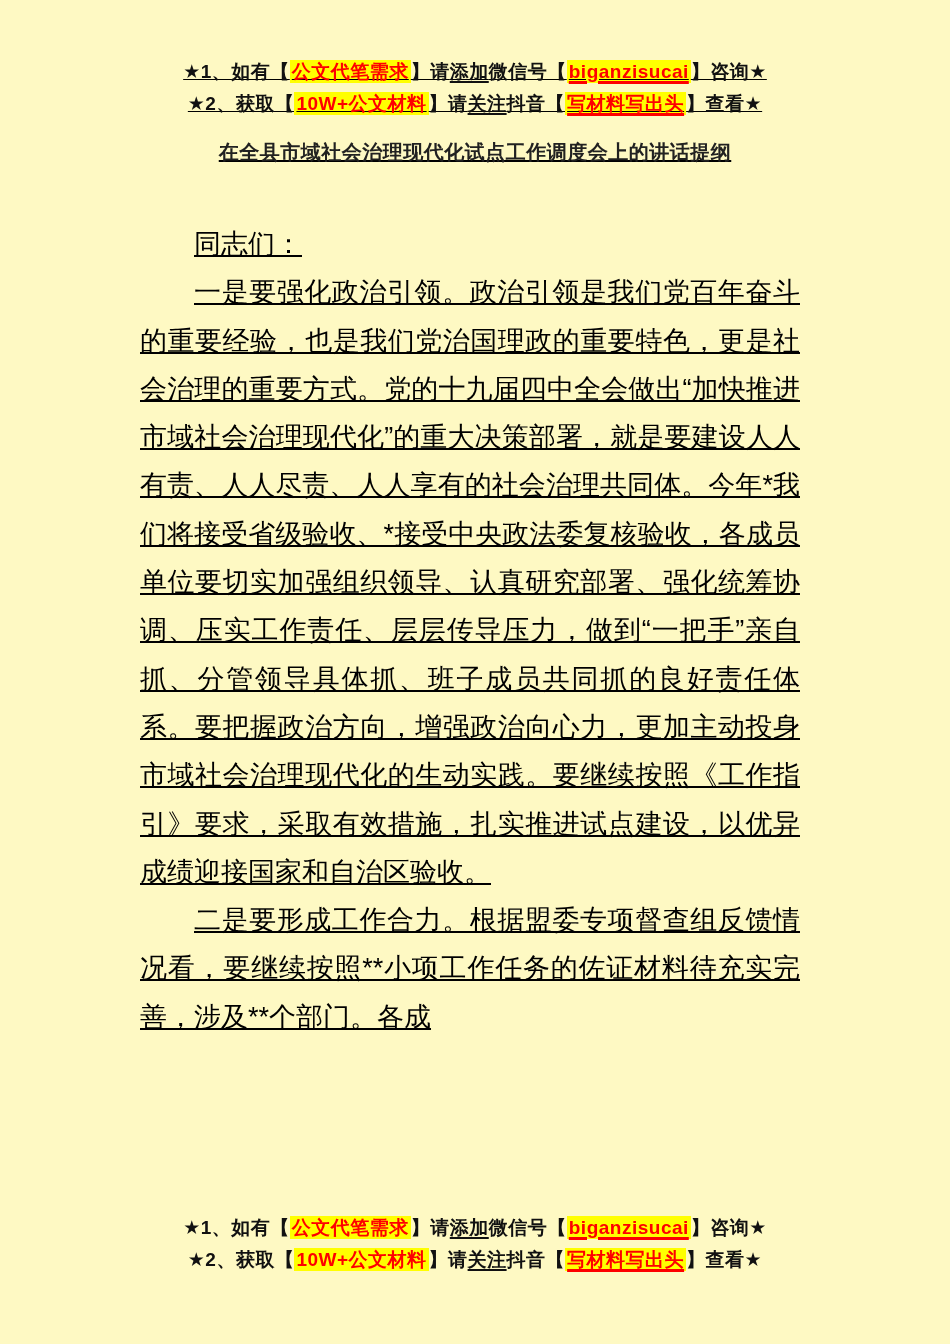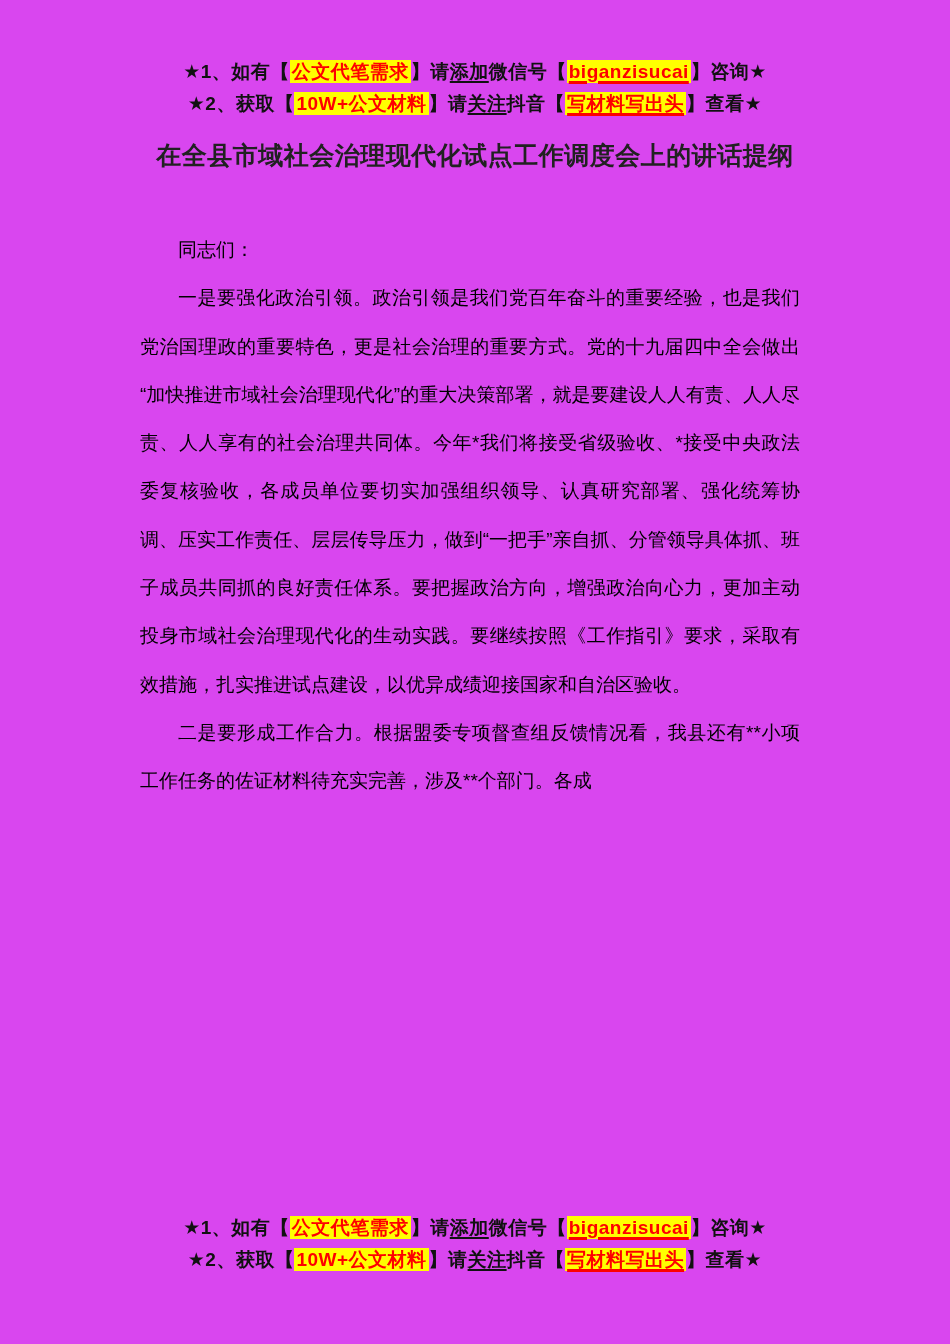--- a/index.html
+++ b/index.html
@@ -10,22 +10,23 @@
   body {
     width: 950px;
     height: 1344px;
     font-family: "Liberation Sans", "DejaVu Sans", sans-serif;
     color: #000000;
   }
   .page {
     position: relative;
     width: 950px;
     height: 1344px;
-    background: #d946ef;
+    background: #fef9c3;
     overflow: hidden;
+    text-decoration: underline;
   }
   
   .banner {
     text-align: center;
     font-weight: bold;
     font-size: 19px;
     line-height: 32px;
     color: #111111;
     letter-spacing: 0.5px;
     white-space: nowrap;
@@ -50,29 +51,29 @@
   .ul-red {
     text-decoration: underline;
     text-decoration-color: #fe0000;
     text-decoration-thickness: 2.5px;
     text-underline-offset: 3px;
   }
   
   .doc-title {
     margin-top: 19px;
     text-align: center;
-    font-size: 25px;
+    font-size: 20px;
     font-weight: bold;
     color: #212121;
     letter-spacing: 0.5px;
   }
   
   .doc-body {
     margin: 54px 150px 0 140px;
-    font-size: 19px;
+    font-size: 27px;
     line-height: 48.3px;
     text-align: justify;
     color: #000000;
   }
   .doc-body p {
     margin: 0;
     padding: 0;
     text-indent: 2em;
   }
 </style>
@@ -88,21 +89,21 @@
     <div class="banner-line">
       <span>★2、获取【</span><span class="hl red">10W+公文材料</span><span>】请</span><span class="ul-black">关注</span><span>抖音【</span><span class="hl red ul-red">写材料写出头</span><span>】查看★</span>
     </div>
   </div>
 
   <h1 class="doc-title">在全县市域社会治理现代化试点工作调度会上的讲话提纲</h1>
 
   <div class="doc-body">
     <p>同志们：</p>
     <p>一是要强化政治引领。政治引领是我们党百年奋斗的重要经验，也是我们党治国理政的重要特色，更是社会治理的重要方式。党的十九届四中全会做出“加快推进市域社会治理现代化”的重大决策部署，就是要建设人人有责、人人尽责、人人享有的社会治理共同体。今年*我们将接受省级验收、*接受中央政法委复核验收，各成员单位要切实加强组织领导、认真研究部署、强化统筹协调、压实工作责任、层层传导压力，做到“一把手”亲自抓、分管领导具体抓、班子成员共同抓的良好责任体系。要把握政治方向，增强政治向心力，更加主动投身市域社会治理现代化的生动实践。要继续按照《工作指引》要求，采取有效措施，扎实推进试点建设，以优异成绩迎接国家和自治区验收。</p>
-    <p>二是要形成工作合力。根据盟委专项督查组反馈情况看，我县还有**小项工作任务的佐证材料待充实完善，涉及**个部门。各成</p>
+    <p>二是要形成工作合力。根据盟委专项督查组反馈情况看，要继续按照**小项工作任务的佐证材料待充实完善，涉及**个部门。各成</p>
   </div>
 
   <div class="banner banner-bottom">
     <div class="banner-line">
       <span>★1、如有【</span><span class="hl red">公文代笔需求</span><span>】请</span><span class="ul-black">添加</span><span>微信号【</span><span class="hl red ul-red">biganzisucai</span><span>】咨询★</span>
     </div>
     <div class="banner-line">
       <span>★2、获取【</span><span class="hl red">10W+公文材料</span><span>】请</span><span class="ul-black">关注</span><span>抖音【</span><span class="hl red ul-red">写材料写出头</span><span>】查看★</span>
     </div>
   </div>

